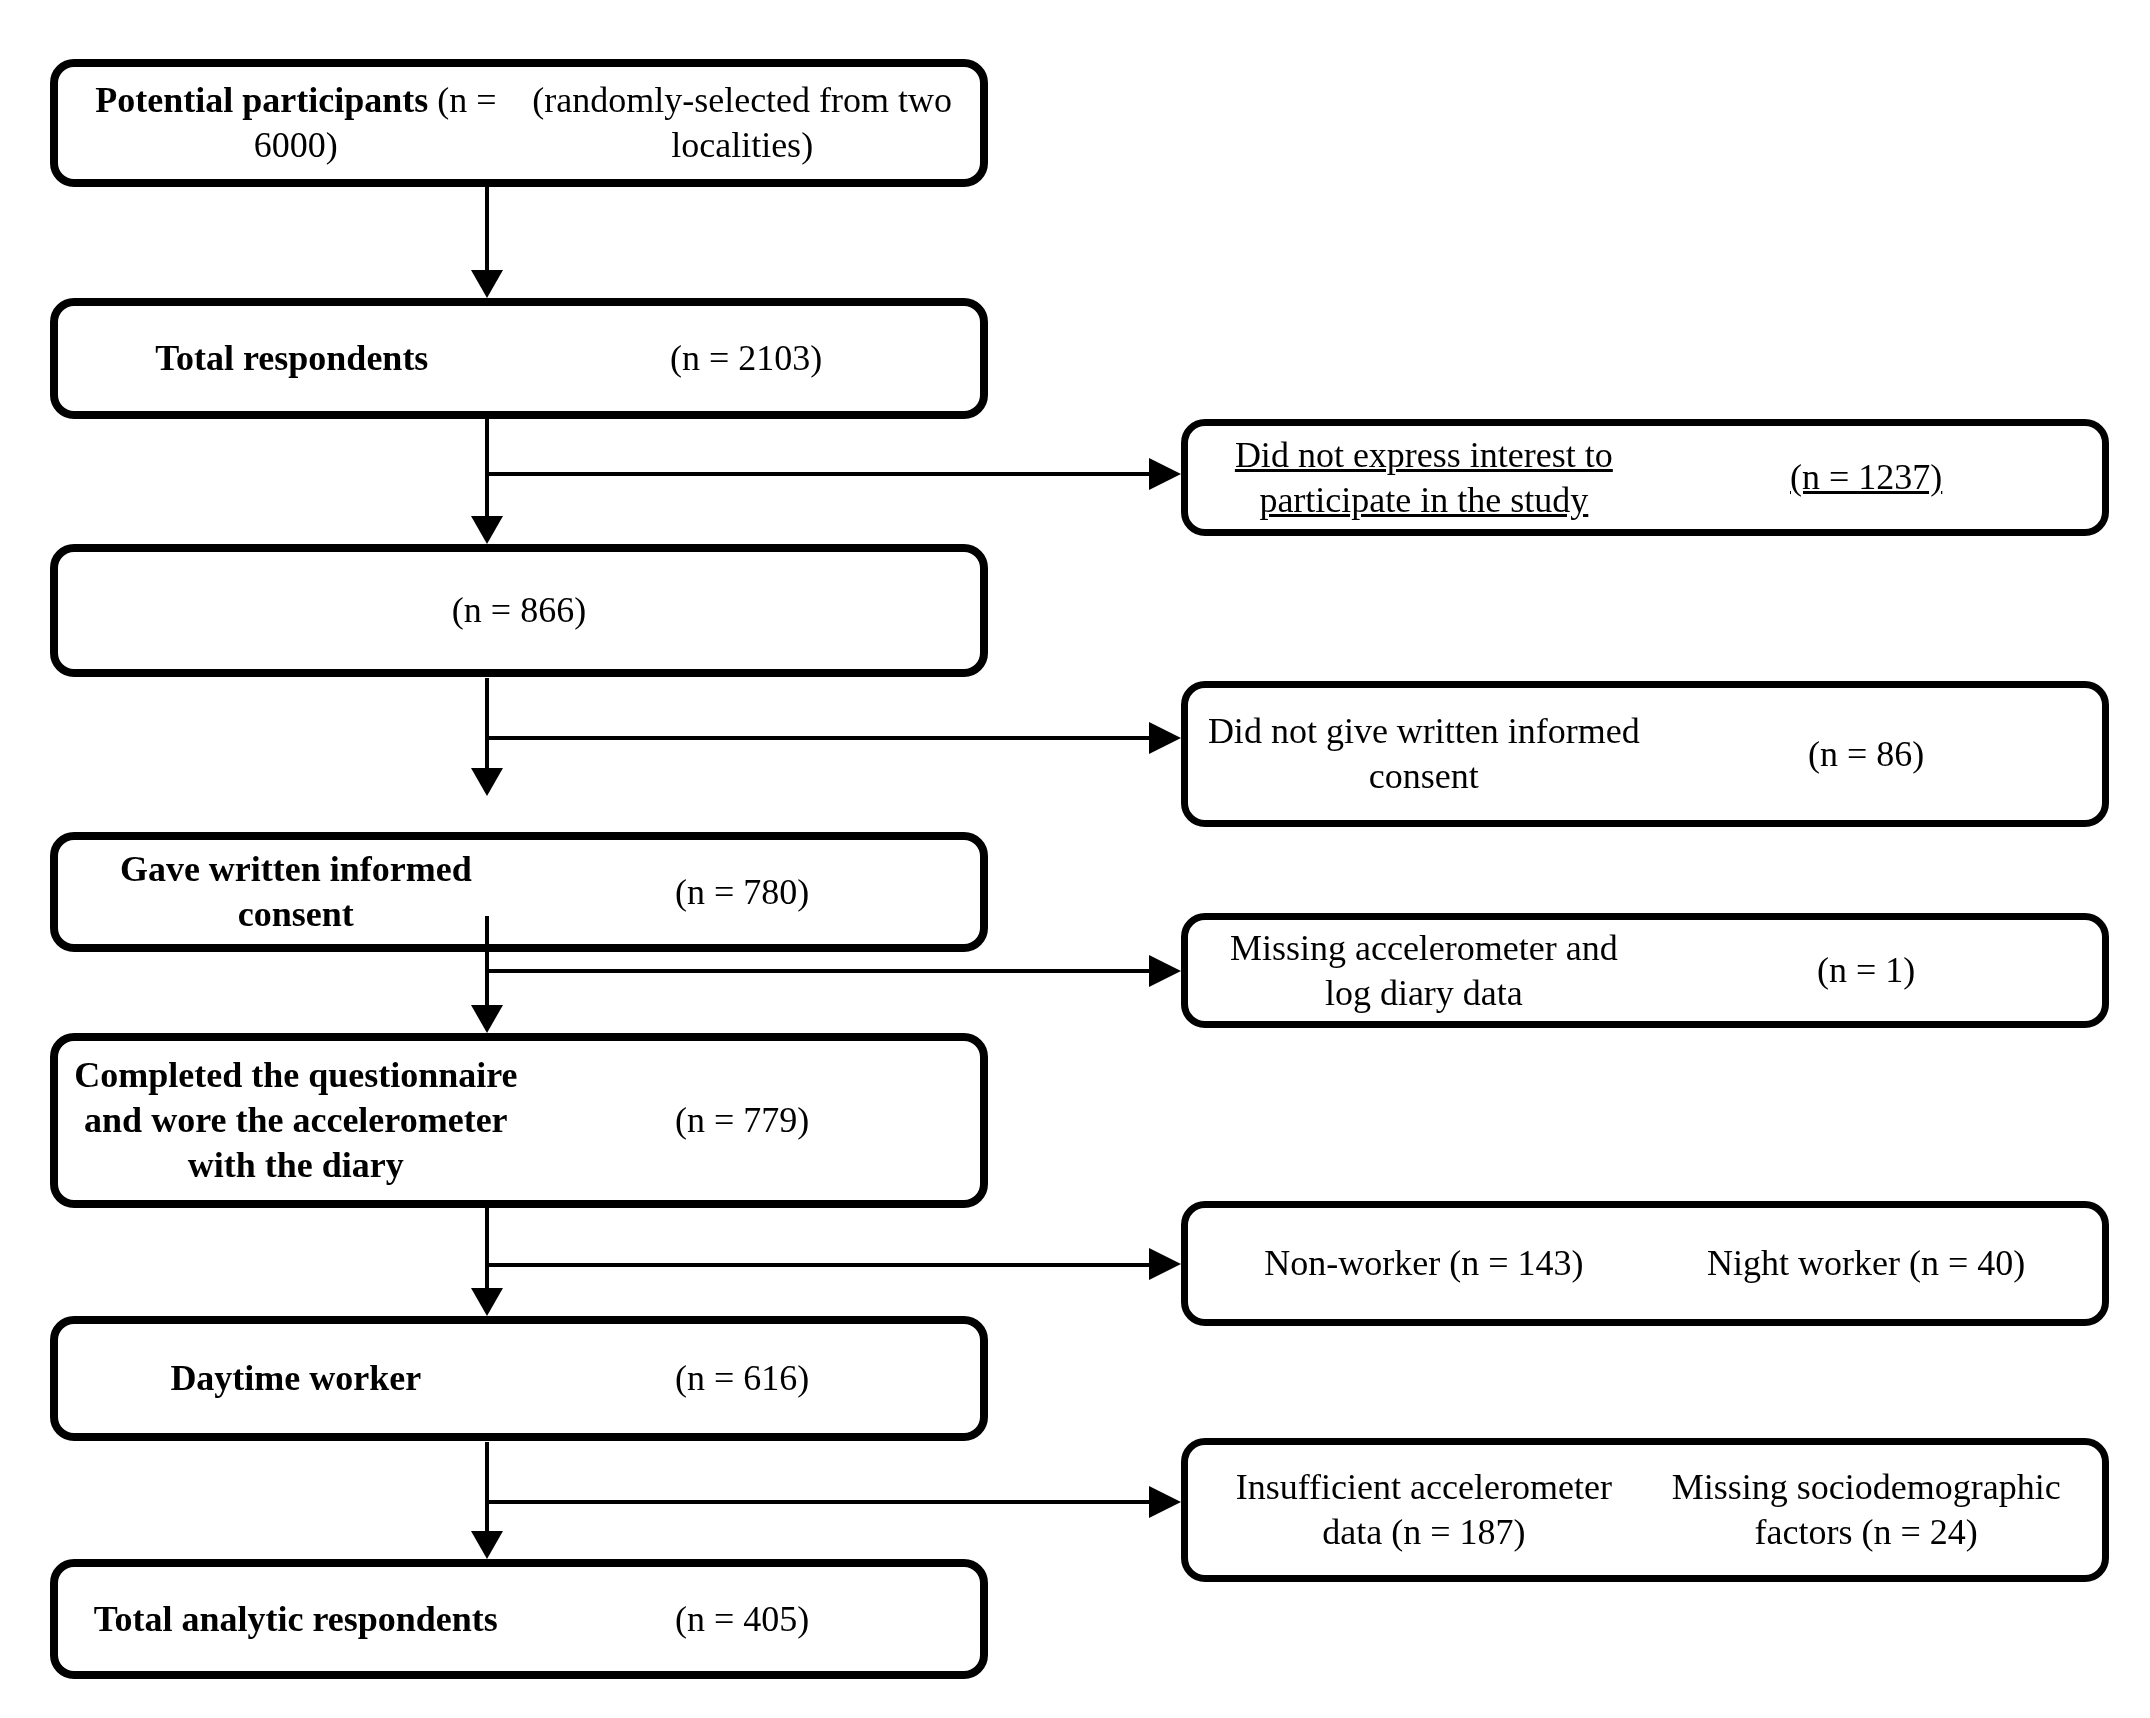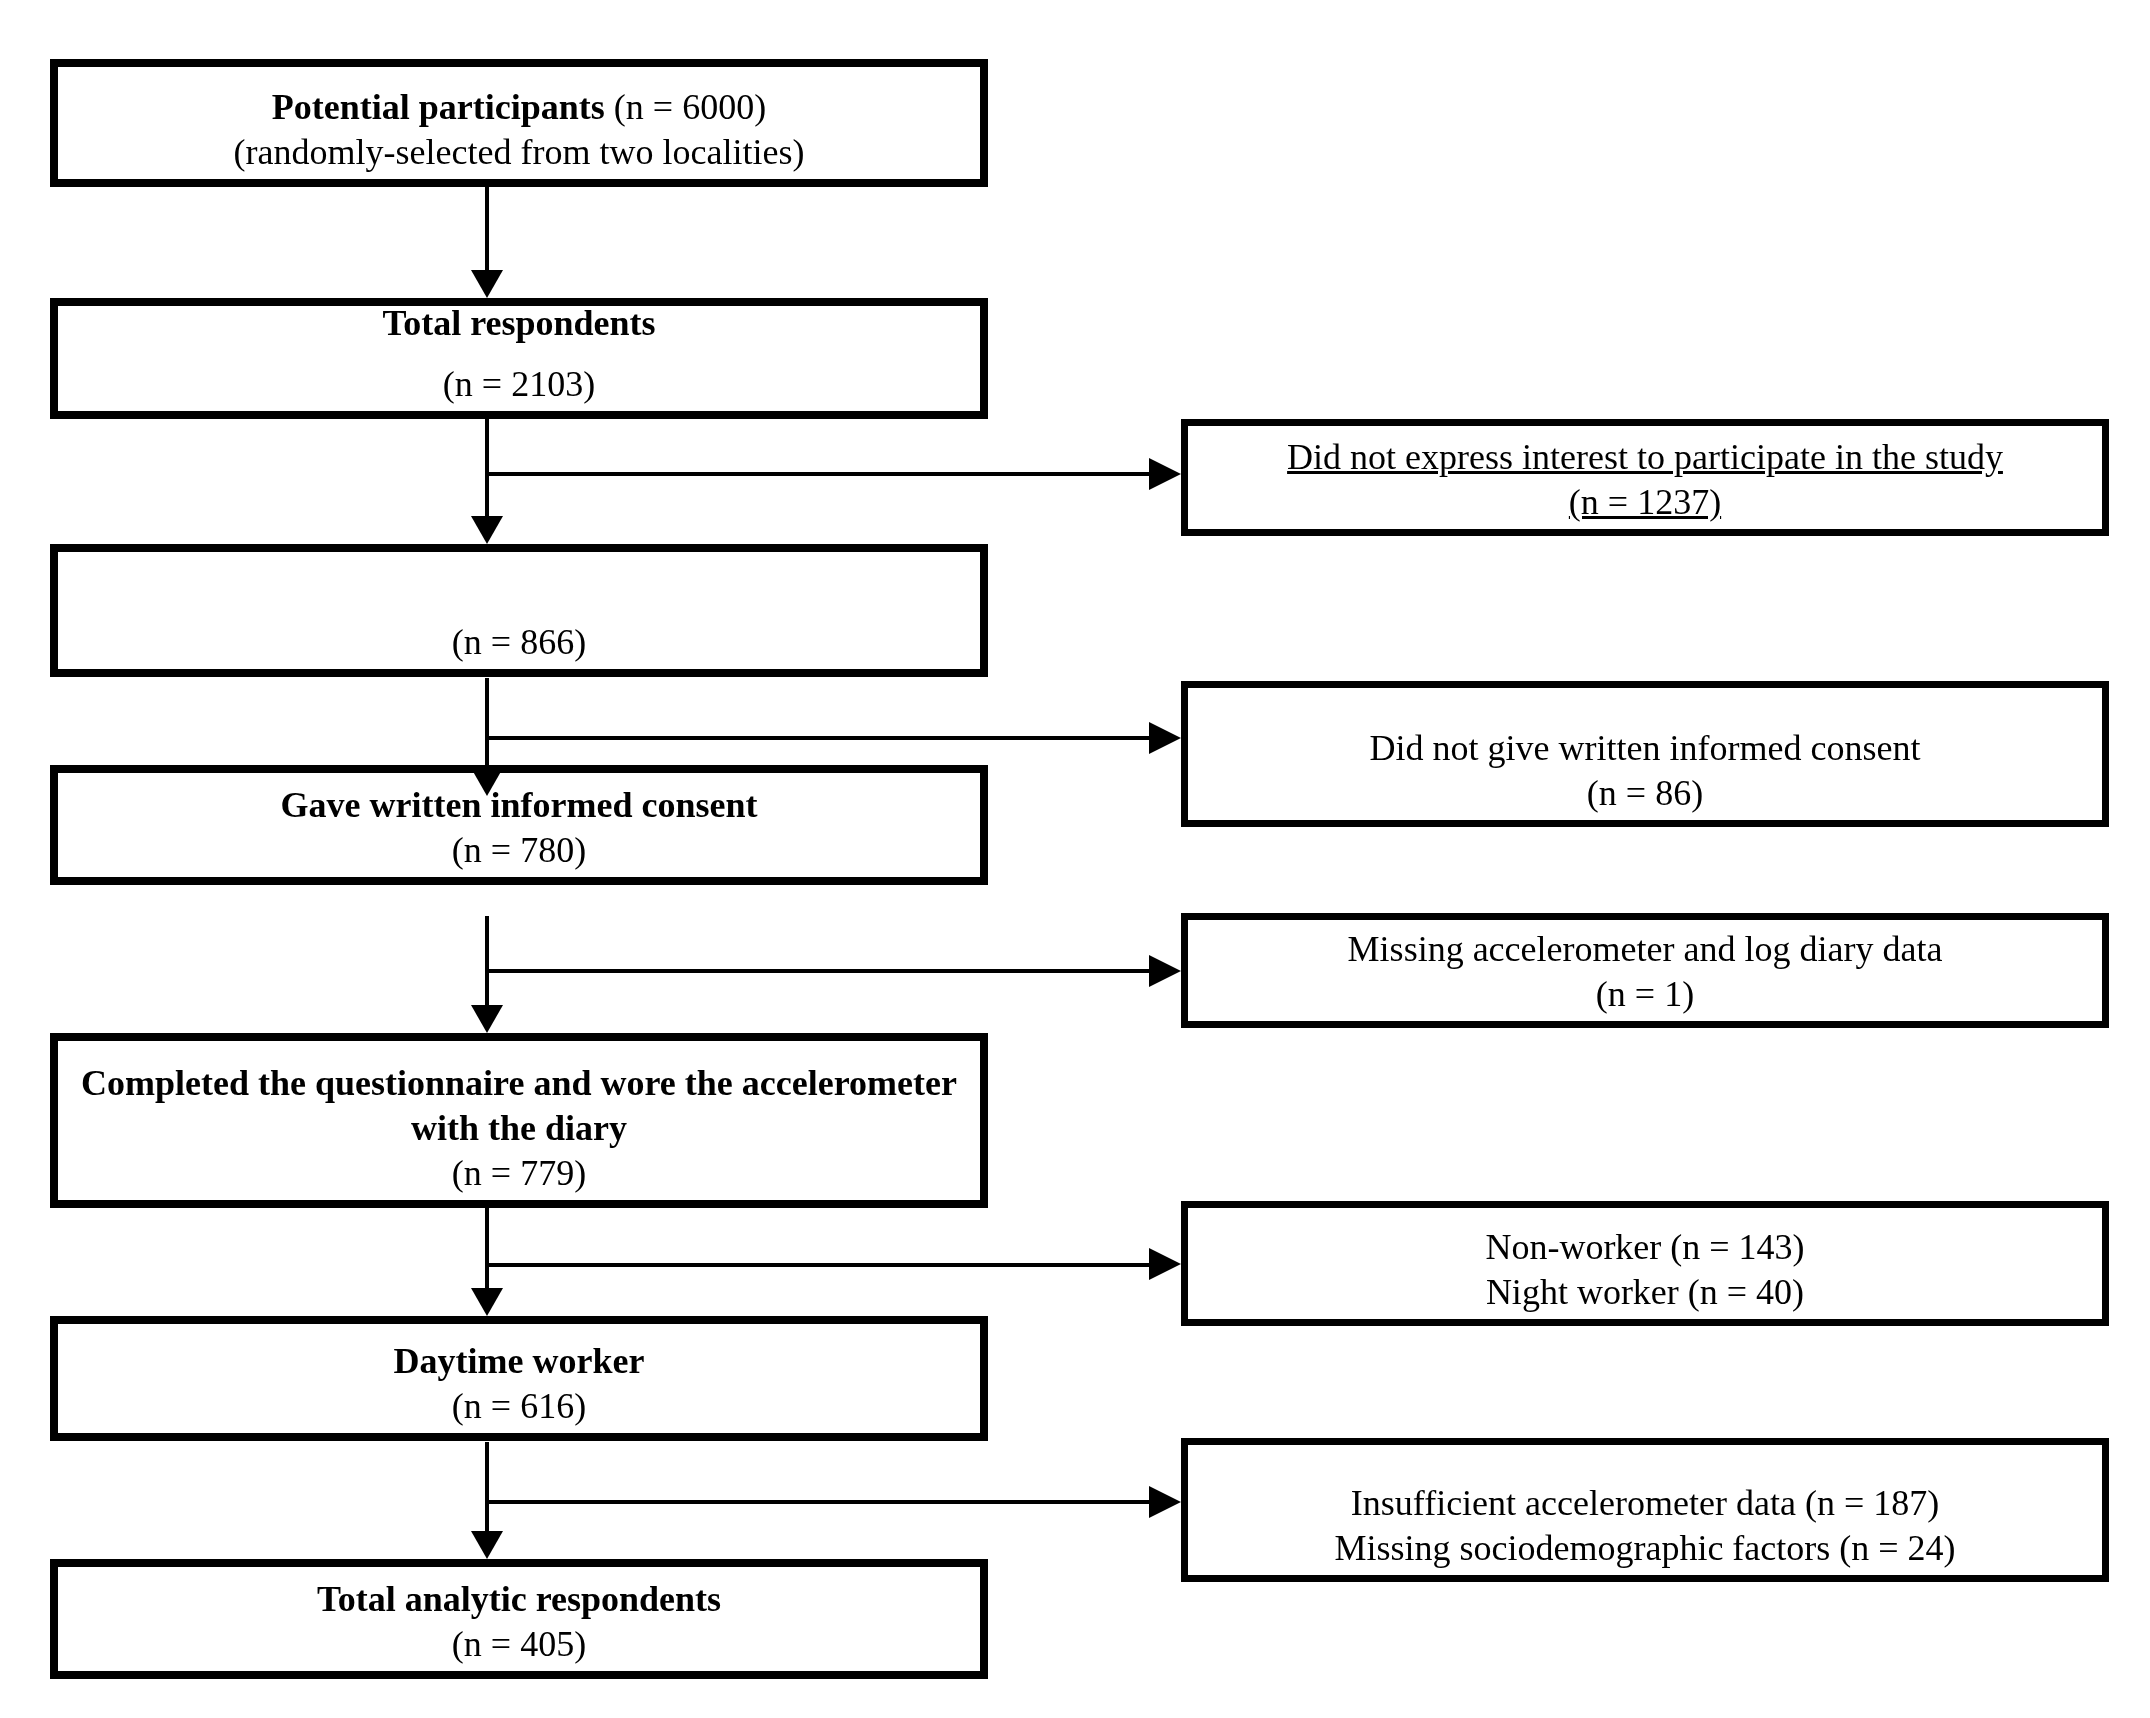--- a/index.html
+++ b/index.html
@@ -8,27 +8,28 @@
     width:2151px;height:1719px;
     background:#ffffff;
     font-family:"Liberation Serif","DejaVu Serif",serif;
     color:#000000;
   }
   .box{
     position:absolute;
     box-sizing:border-box;
     background:#ffffff;
     display:flex;
-    flex-direction:column;
+    flex-direction:row;
     justify-content:flex-end;
     align-items:center;
     text-align:center;
     font-size:36px;
     line-height:1.25;
     padding:4px 14.7px;
+    border-radius:24px;
   }
   .box.main{border:8.7px solid #000000;left:50px;width:938px;}
   .box.side{border:7.3px solid #000000;left:1181px;width:928px;}
   .line{width:100%;}
   .b{font-weight:bold;}
   
   .vline{position:absolute;left:485px;width:4px;background:#000000;}
   .hline{position:absolute;height:4px;background:#000000;left:487px;width:662px;}
   
   .arr-down{
@@ -59,21 +60,21 @@
 
   <div class="box main" style="top:298px;height:121px;gap:16px;">
     <div class="line b">Total respondents</div>
     <div class="line">(n = 2103)</div>
   </div>
 
   <div class="box main" style="top:544px;height:133px;">
     <div class="line">(n = 866)</div>
   </div>
 
-  <div class="box main" style="top:765px;height:120px;">
+  <div class="box main" style="top:832px;height:120px;">
     <div class="line b">Gave written informed consent</div>
     <div class="line">(n = 780)</div>
   </div>
 
   <div class="box main" style="top:1033px;height:175px;">
     <div class="line b">Completed the questionnaire and wore the accelerometer with the diary</div>
     <div class="line">(n = 779)</div>
   </div>
 
   <div class="box main" style="top:1316px;height:125px;">

